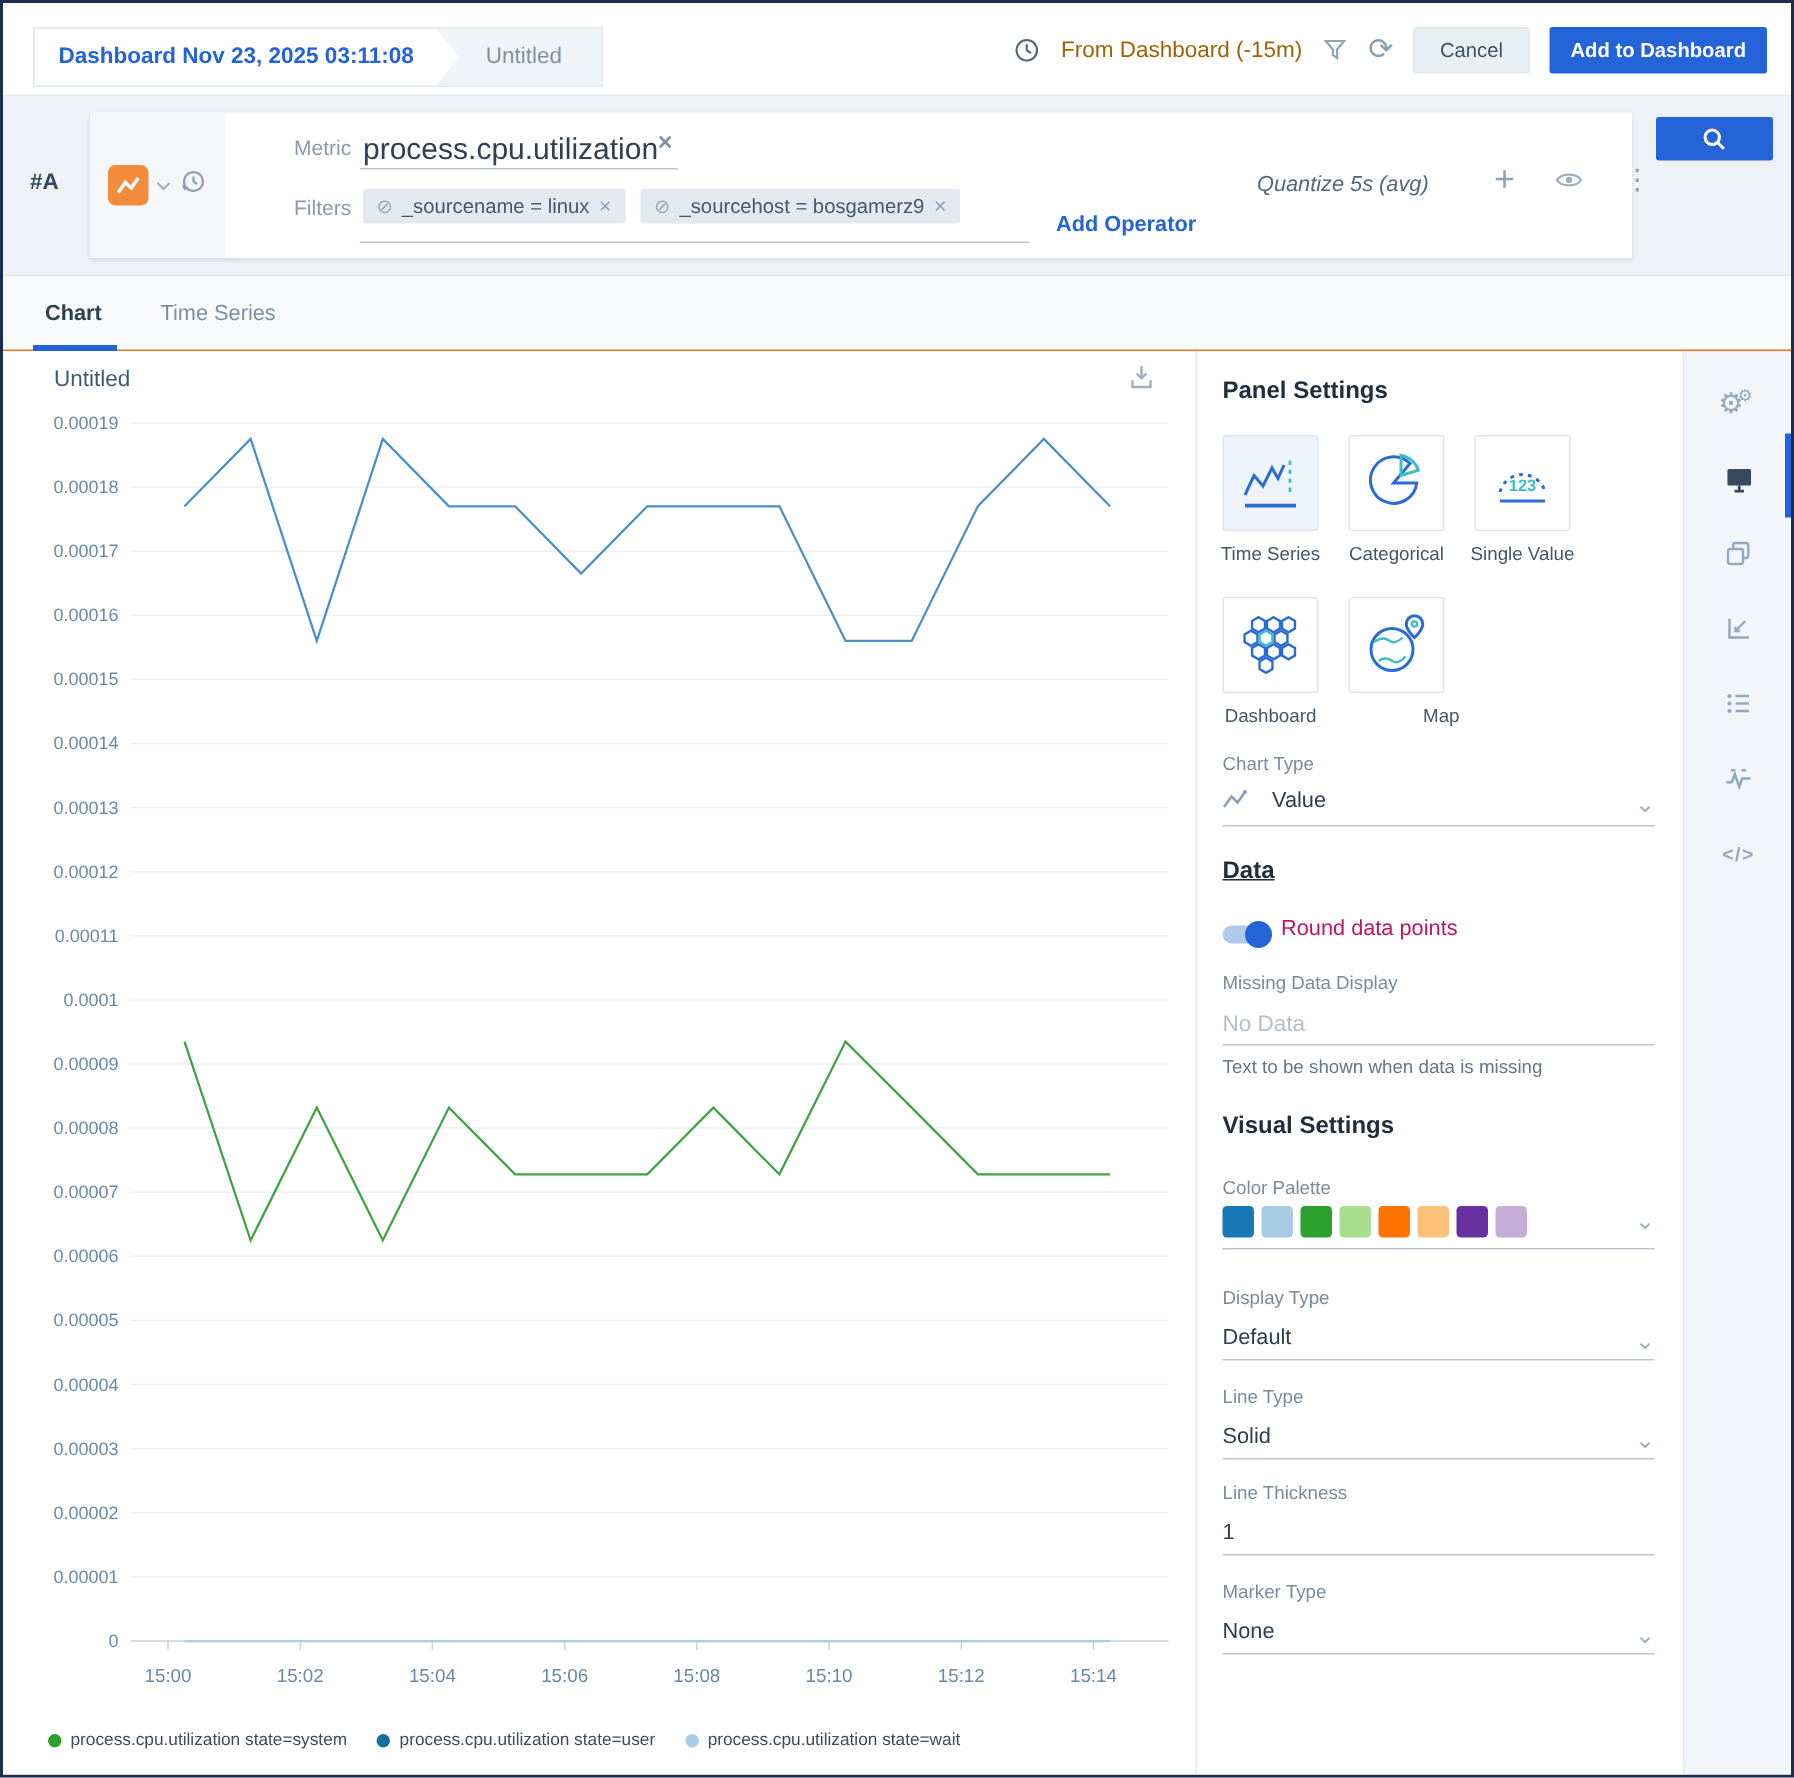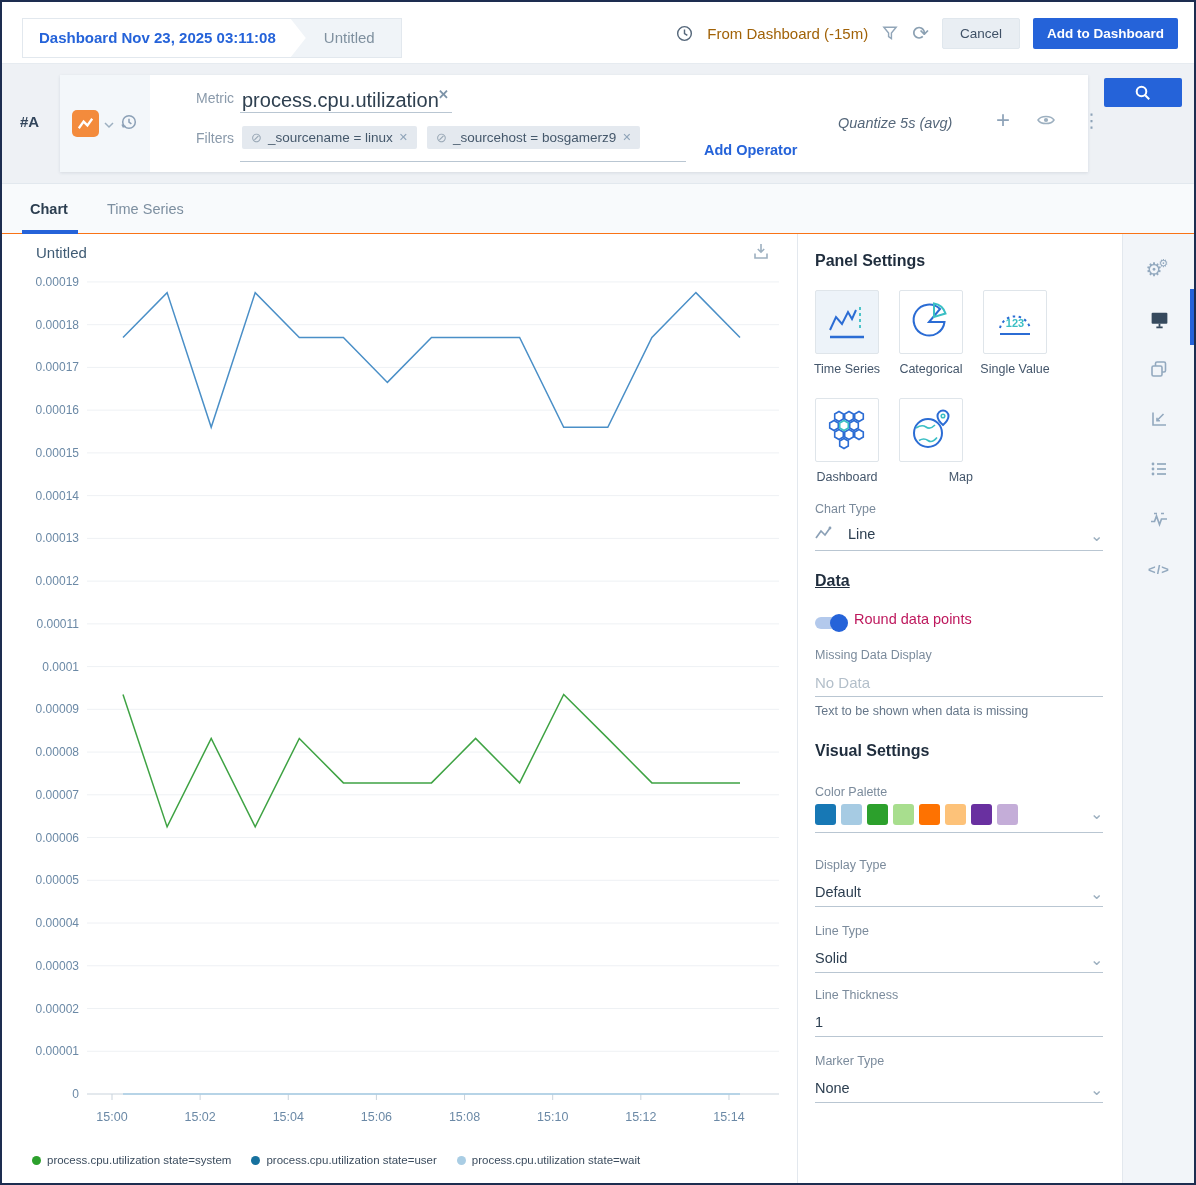--- a/index.html
+++ b/index.html
@@ -332,21 +332,21 @@
   <div class="tile-label" style="left:7px; top:236px;">Dashboard</div>
   <div class="tile-label" style="left:91px; top:236px;text-align:right;">Map</div>
 
   <div class="fld-label" style="top:268px;">Chart Type</div>
   <span class="abs" style="left:17px; top:292px;">
     <svg width="18" height="14" viewBox="0 0 18 14" fill="none">
         <polyline points="1,12 6,5 10,9 15,2" stroke="#8ba0b6" stroke-width="1.7" fill="none"></polyline>
         <circle cx="15" cy="2" r="1.4" fill="#8ba0b6"></circle>
       </svg>
   </span>
-  <div class="fld-value" style="left:50px; top:292px;">Line</div>
+  <div class="fld-value" style="left:50px; top:292px;">Value</div>
   <span class="chevron" style="top:292px;">⌄</span>
   <div class="fld-underline" style="top:316px;"></div>
 
   <div class="sec-title" style="top:338px;text-decoration:underline;">Data</div>
   <div class="toggle">
       <div class="toggle-knob"></div>
     </div>
   <div class="toggle-label">Round data points</div>
   <div class="fld-label" style="top:414px;">Missing Data Display</div>
   <div class="fld-value placeholder" style="top:440px;">No Data</div>

